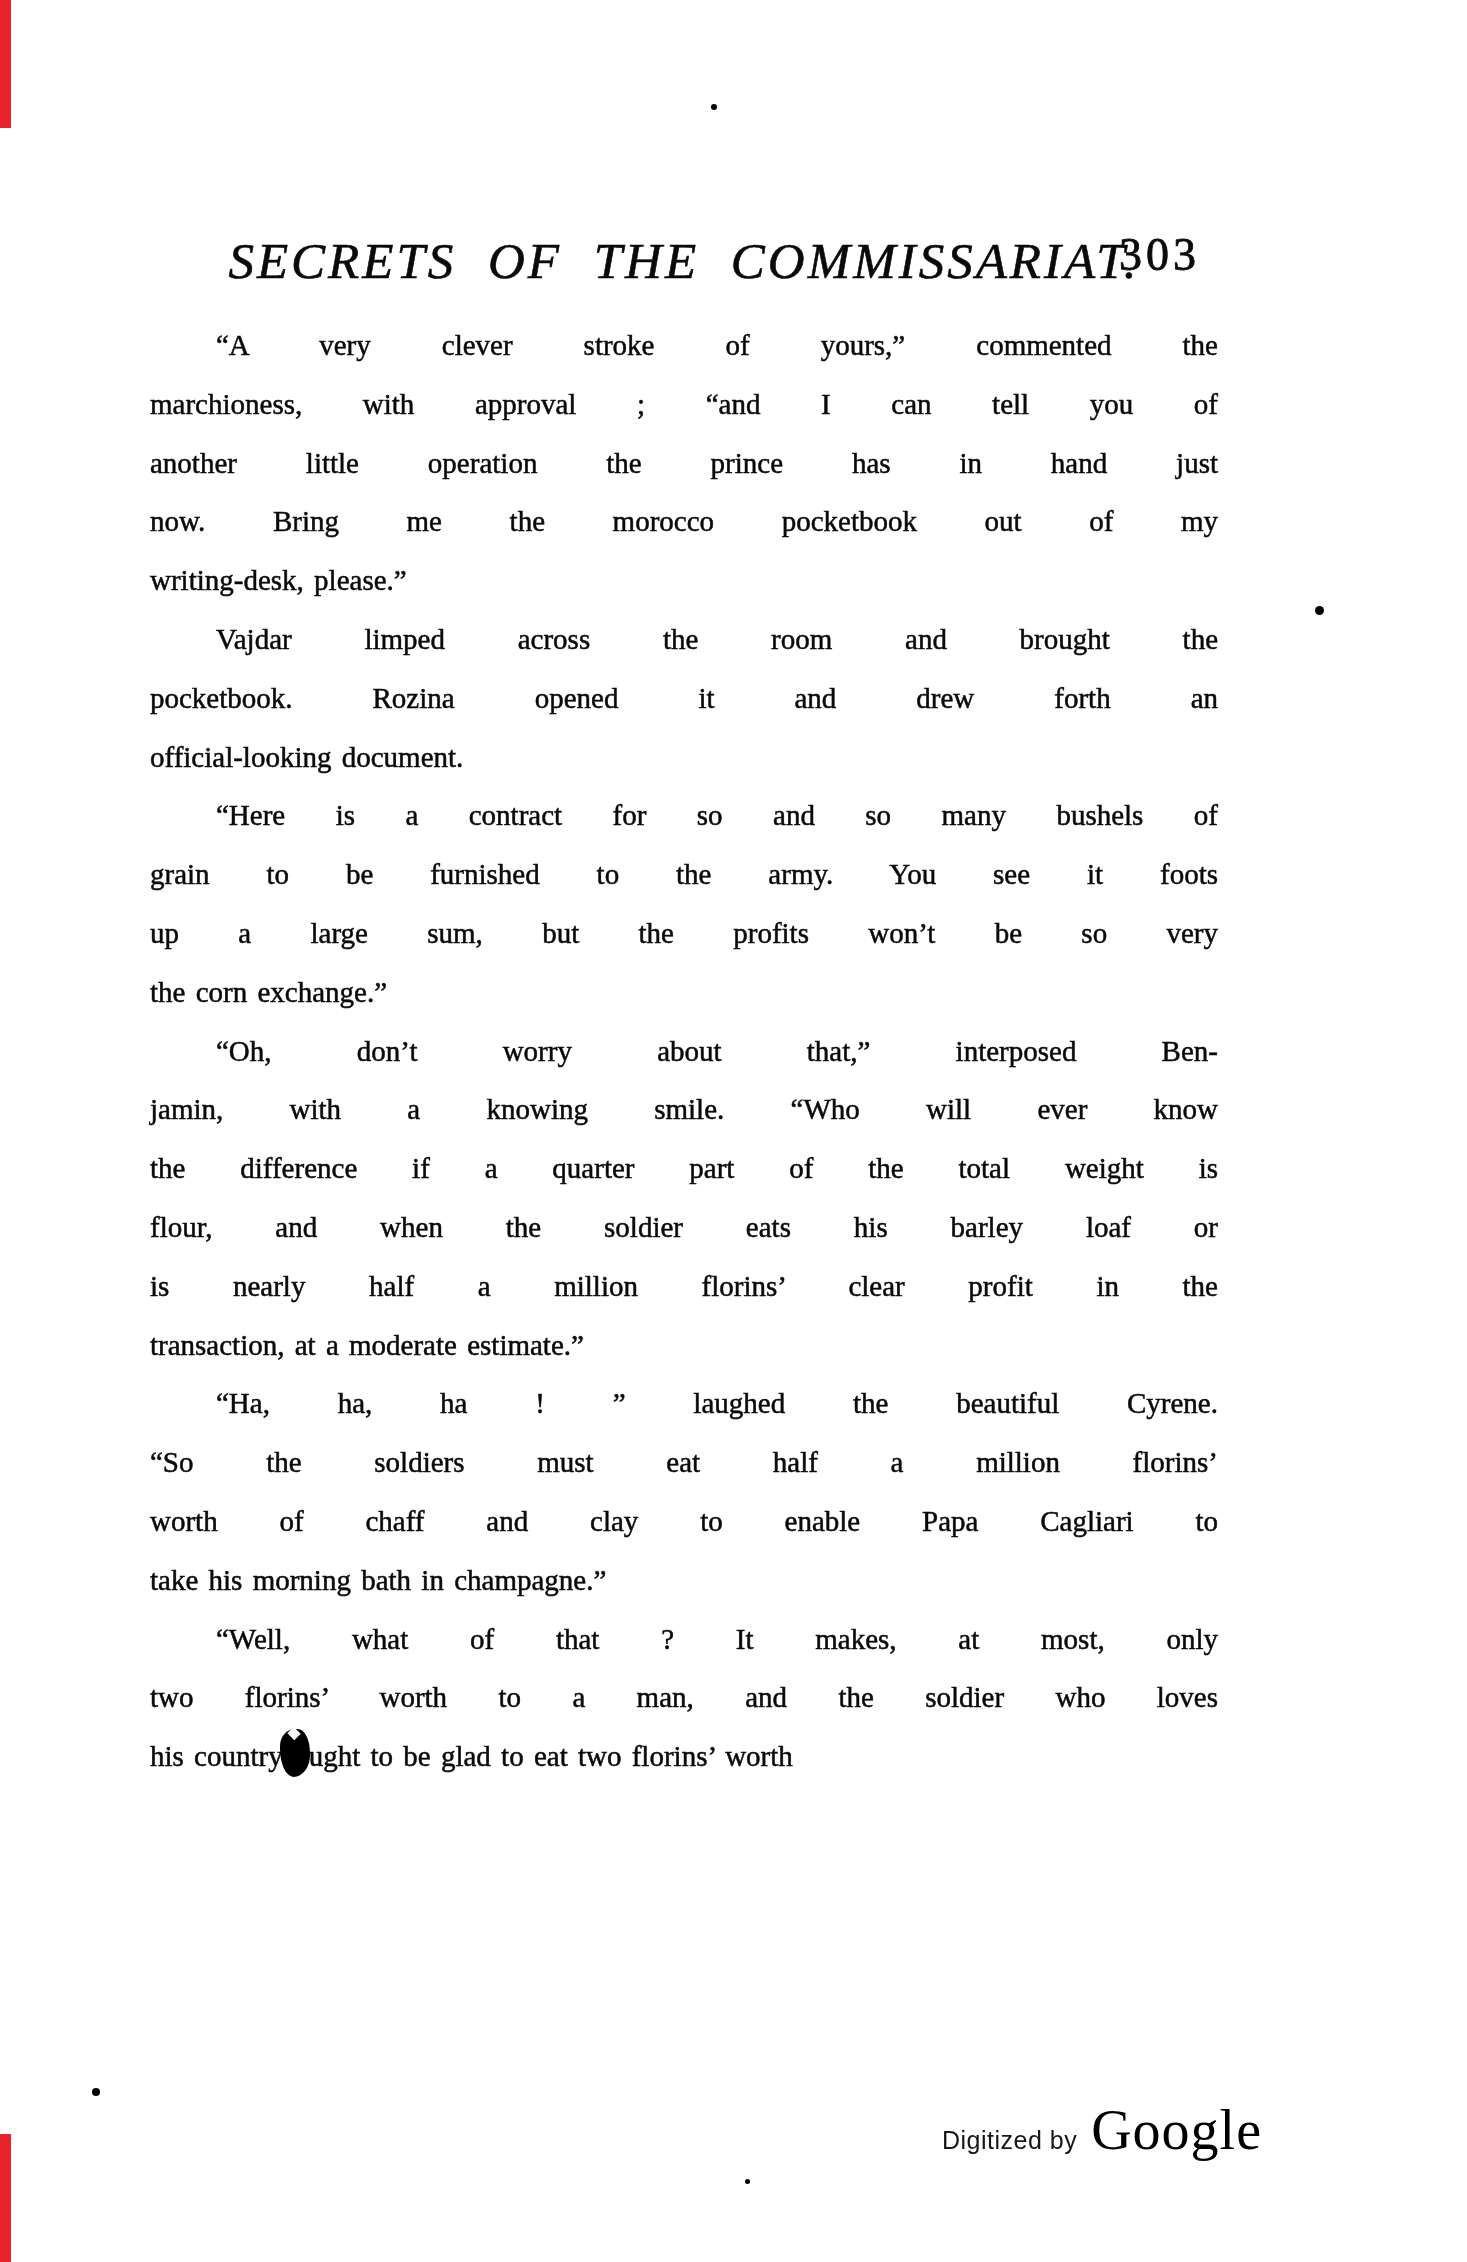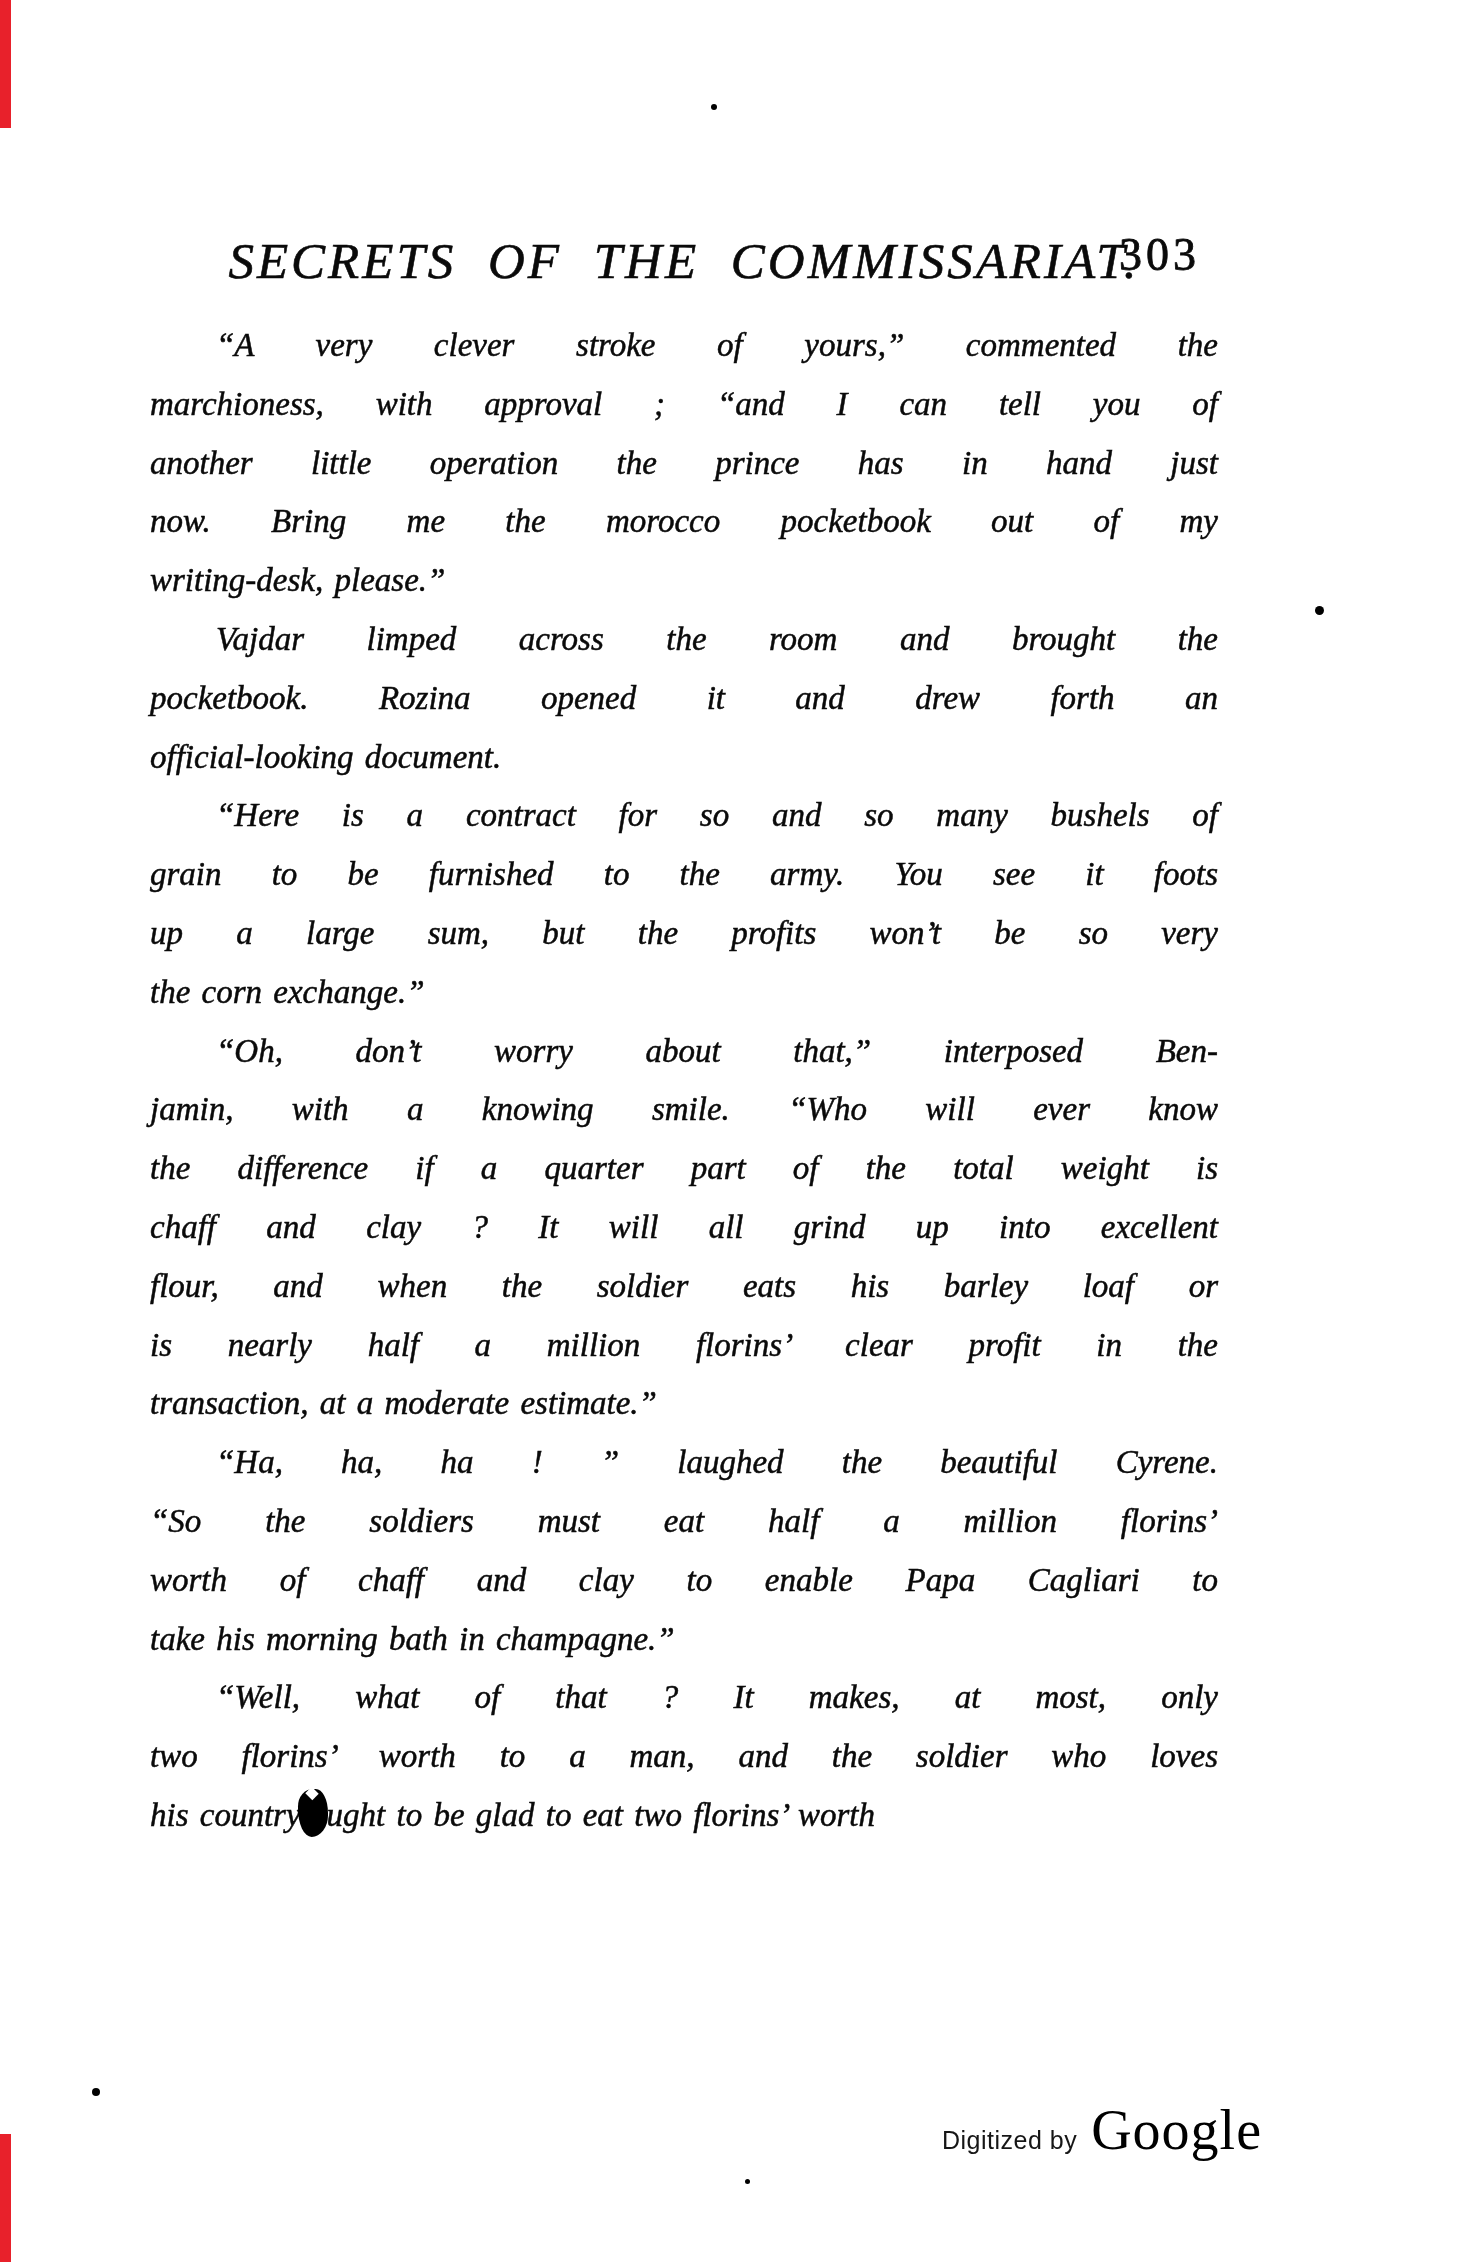--- a/index.html
+++ b/index.html
@@ -49,24 +49,23 @@
     letter-spacing: 4px;
     -webkit-text-stroke: 0.8px #0a0a0a;
   }
 
   
   .body-text {
     position: absolute;
     left: 150px;
     top: 316px;
     width: 1068px;
-    font-size: 33px;
+    font-size: 29px;
     -webkit-text-stroke: 0.5px #0a0a0a;
     word-spacing: 3px;
-    font-style: italic;
   }
   .line {
     height: 58.8px;
     line-height: 58.8px;
     text-align: justify;
     text-align-last: justify;
   }
   .line.indent { padding-left: 66px; }
   .line.para-end { text-align-last: left; }
 
@@ -152,21 +151,20 @@
       <div class="line indent">Vajdar limped across the room and brought the</div>
       <div class="line">pocketbook.  Rozina opened it and drew forth an</div>
       <div class="line para-end">official-looking document.</div>
       <div class="line indent">“Here is a contract for so and so many bushels of</div>
       <div class="line">grain to be furnished to the army.  You see it foots</div>
       <div class="line">up a large sum, but the profits won’t be so very</div>
       <div class="line para-end">the corn exchange.”</div>
       <div class="line indent">“Oh, don’t worry about that,” interposed Ben-</div>
       <div class="line">jamin, with a knowing smile.  “Who will ever know</div>
       <div class="line">the difference if a quarter part of the total weight is</div>
-      <div class="line">chaff and clay ?  It will all grind up into excellent</div>
       <div class="line">flour, and when the soldier eats his barley loaf or</div>
       <div class="line">is nearly half a million florins’ clear profit in the</div>
       <div class="line para-end">transaction, at a moderate estimate.”</div>
       <div class="line indent">“Ha, ha, ha ! ”  laughed the beautiful Cyrene.</div>
       <div class="line">“So the soldiers must eat half a million florins’</div>
       <div class="line">worth of chaff and clay to enable Papa Cagliari to</div>
       <div class="line para-end">take his morning bath in champagne.”</div>
       <div class="line indent">“Well, what of that ?   It makes, at most, only</div>
       <div class="line">two florins’ worth to a man, and the soldier who loves</div>
       <div class="line para-end">his country<span class="ink-blot"></span>ught to be glad to eat two florins’ worth</div>

